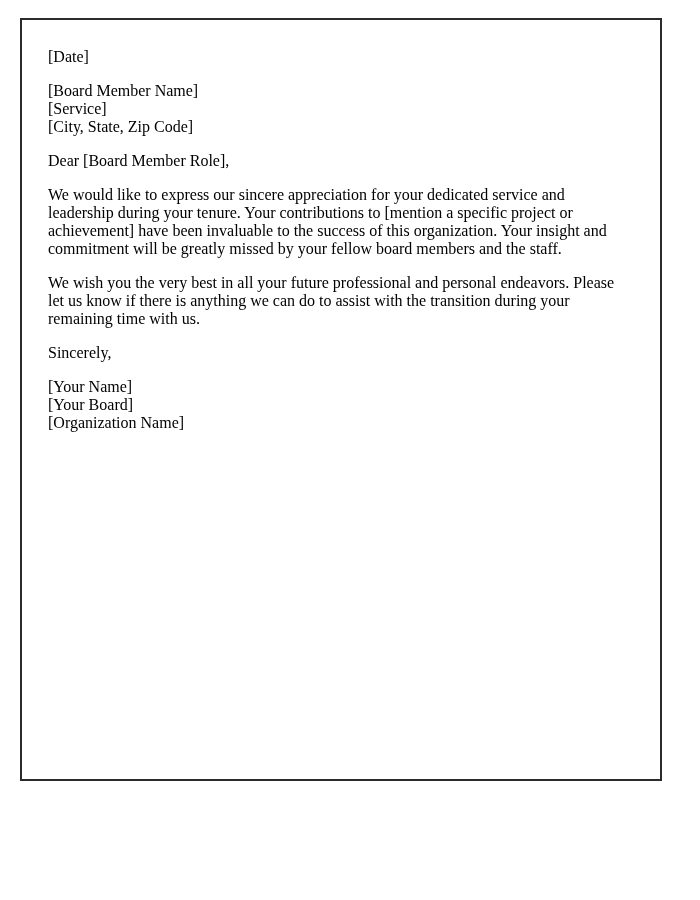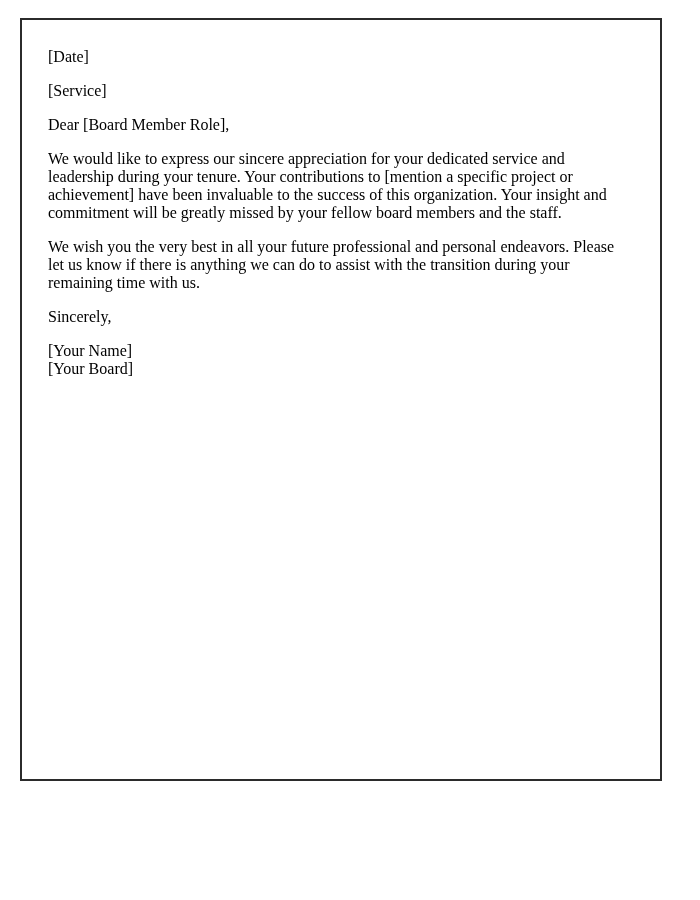--- a/index.html
+++ b/index.html
@@ -40,30 +40,33 @@
   }
 </style>
 </head>
 <body>
 
 <div class="page">
 
   <p>[Date]</p>
 
   <div class="block">
+    <div>[Board Member Name]</div>
     <div>[Service]</div>
+    <div>[City, State, Zip Code]</div>
   </div>
 
   <p>Dear [Board Member Role],</p>
 
 
   <p>We would like to express our sincere appreciation for your dedicated service and leadership during your tenure. Your contributions to [mention a specific project or achievement] have been invaluable to the success of this organization. Your insight and commitment will be greatly missed by your fellow board members and the staff.</p>
 
   <p>We wish you the very best in all your future professional and personal endeavors. Please let us know if there is anything we can do to assist with the transition during your remaining time with us.</p>
 
   <p>Sincerely,</p>
 
   <div class="block">
     <div>[Your Name]</div>
     <div>[Your Board]</div>
+    <div>[Organization Name]</div>
   </div>
 
 </div>
 
 </body></html>

